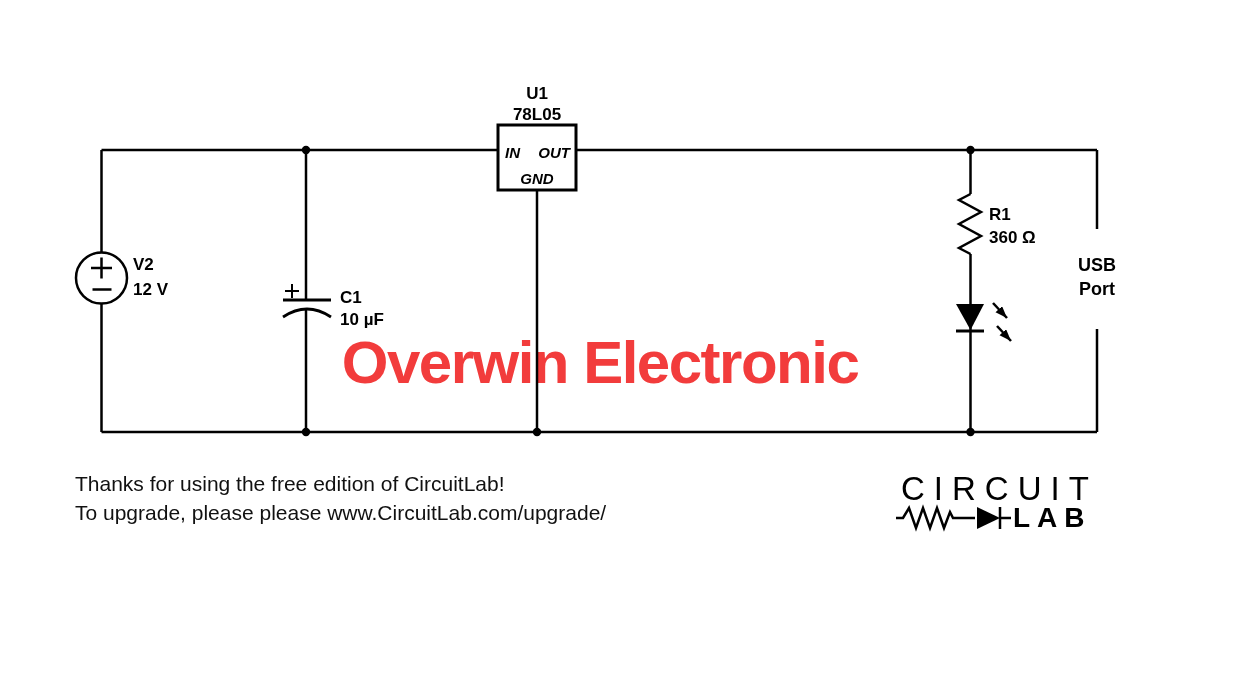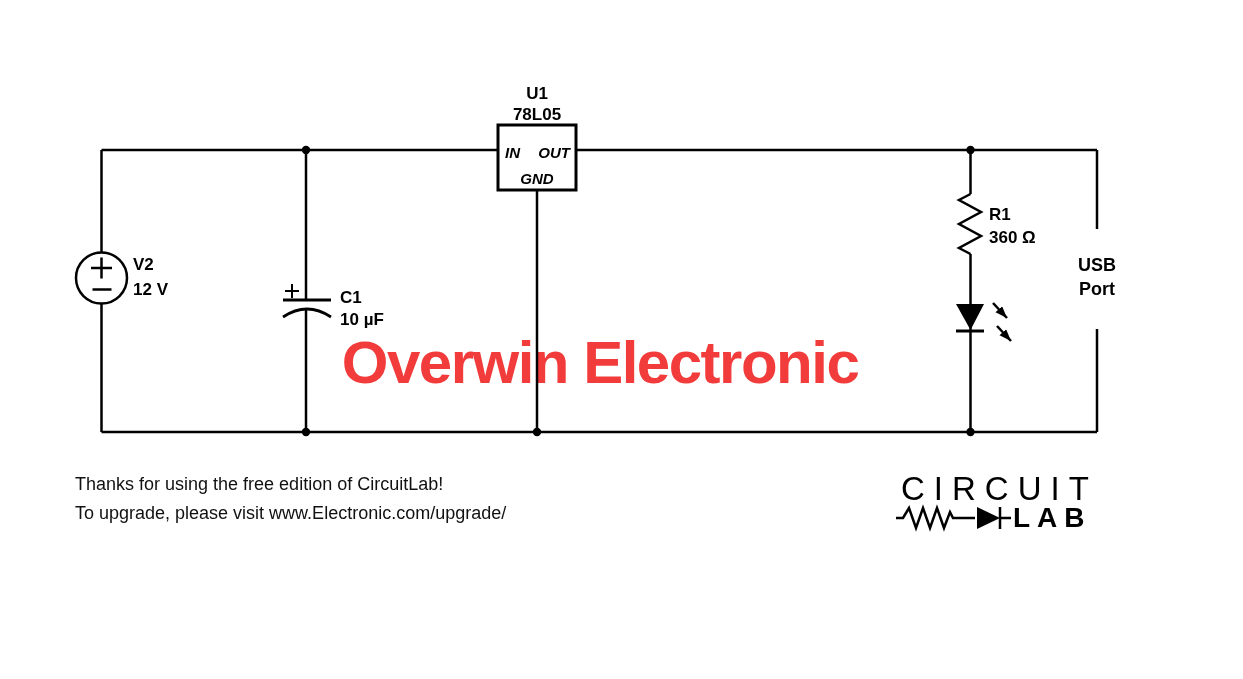--- a/index.html
+++ b/index.html
@@ -3,21 +3,21 @@
 <meta charset="utf-8">
 <style>
   html,body{margin:0;padding:0;background:#fff;}
   .canvas{position:relative;width:1243px;height:679px;background:#ffffff;overflow:hidden;
           font-family:"Liberation Sans",sans-serif;}
   .watermark{position:absolute;left:245px;top:321px;width:710px;z-index:1;
              text-align:center;color:#f23c3c;font-weight:bold;font-size:60px;
              line-height:84px;letter-spacing:-1.5px;white-space:nowrap;}
   .schematic{position:absolute;left:0;top:0;z-index:2;}
   .footer{position:absolute;left:75px;top:470px;z-index:3;color:#111;
-          font-size:18px;line-height:28.5px;}
+          font-size:21px;line-height:28.5px;}
   
   text{fill:#000;font-family:"Liberation Sans",sans-serif;}
   .lbl{font-size:17px;font-weight:bold;}
   .pin{font-size:15px;font-weight:bold;font-style:italic;}
   .mid{text-anchor:middle;}
   .end{text-anchor:end;}
   .usb{font-size:18px;font-weight:bold;text-anchor:middle;}
   .logo-top{font-size:33px;letter-spacing:9px;}
   .logo-bot{font-size:28px;font-weight:bold;letter-spacing:7px;}
   .wire{stroke:#000;stroke-width:2.5;fill:none;}
@@ -107,16 +107,16 @@
       <text class="logo-top" x="901" y="500">CIRCUIT</text>
       <path class="wire" d="M896,518 H903 L909,508 L916,528 L923,508 L930,528 L937,508 L944,528 L950,512 L953,518 H975"></path>
       <polygon points="977,507 977,529 1000,518" fill="#000"></polygon>
       <path class="wire" d="M1000,507 V529 M1000,518 H1011"></path>
       <text class="logo-bot" x="1013" y="527">LAB</text>
     </g>
   </svg>
 
   <div class="footer">
     <div>Thanks for using the free edition of CircuitLab!</div>
-    <div>To upgrade, please visit www.Electronic.com/upgrade/</div>
+    <div>To upgrade, please please www.CircuitLab.com/upgrade/</div>
   </div>
 
 </div>
 
 </body></html>

